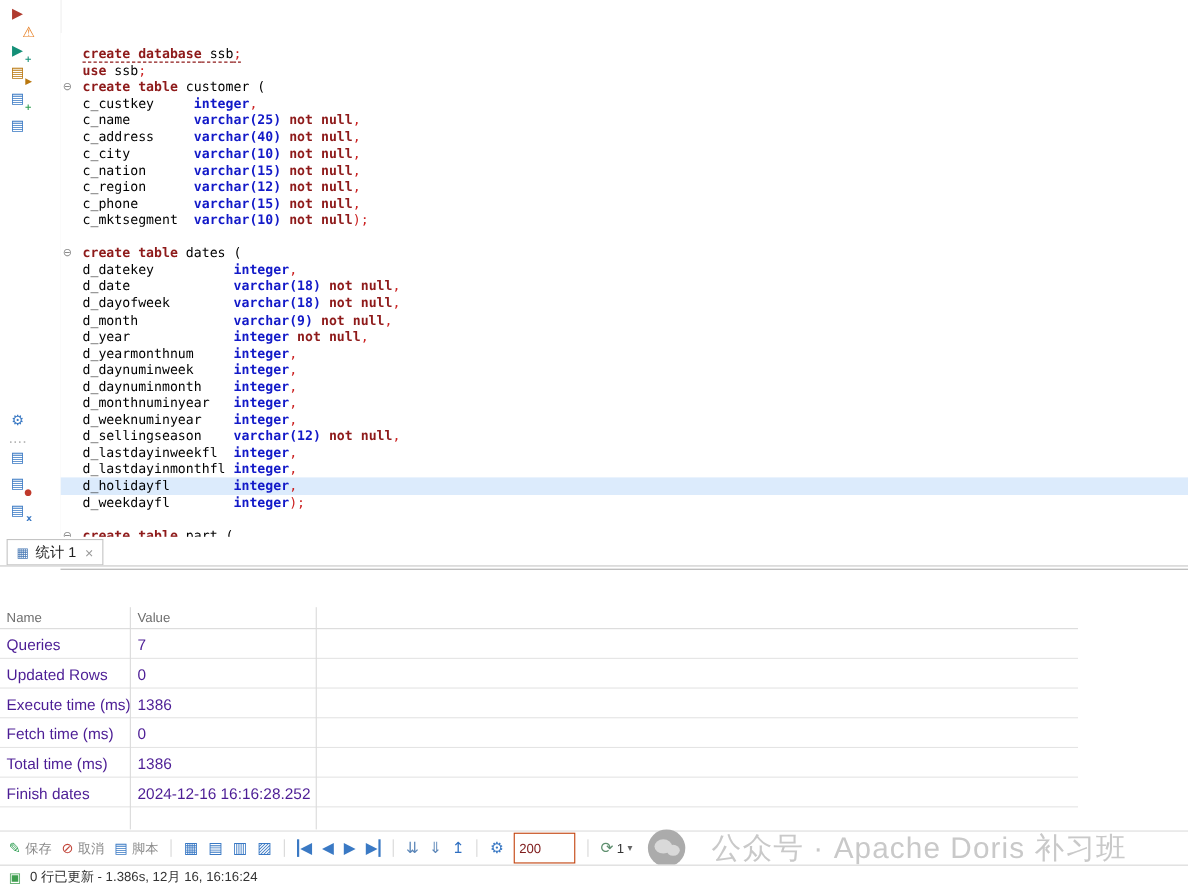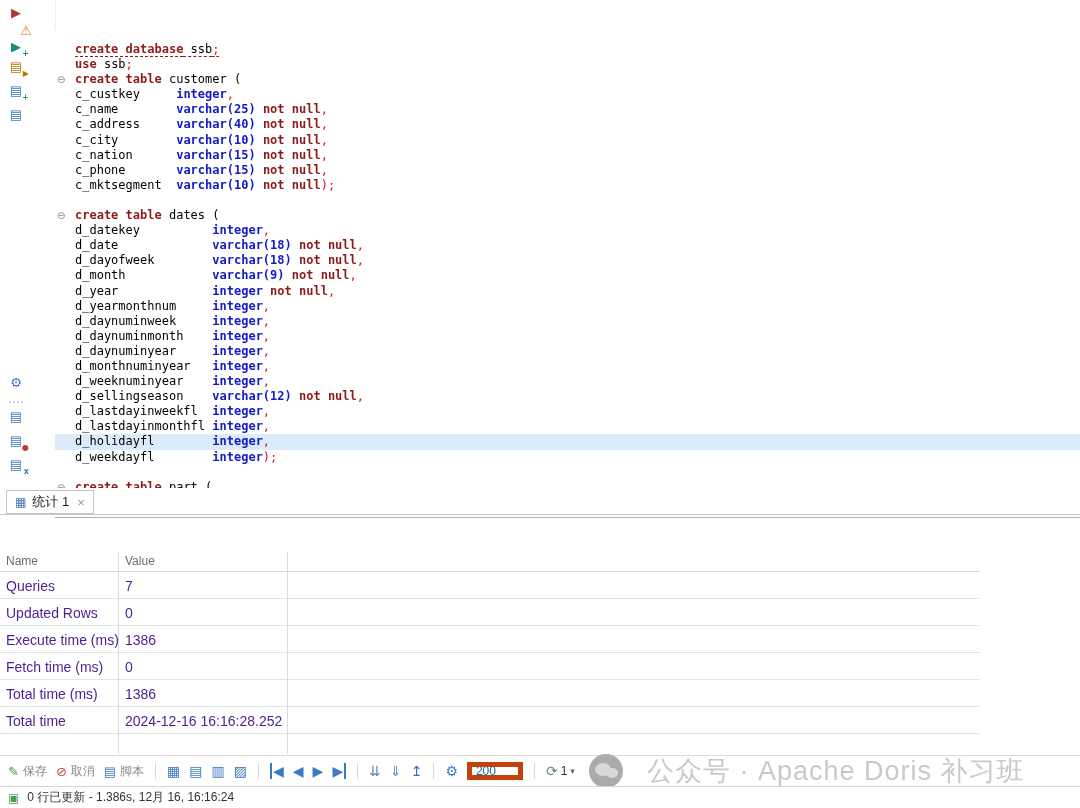--- a/index.html
+++ b/index.html
@@ -51,21 +51,21 @@
   .toolbar{position:absolute;left:0;top:755px;width:1080px;height:31px;box-sizing:border-box;
            border-top:1px solid #dcdcdc;background:#fff;display:flex;align-items:center;padding-left:8px;}
   .tb-items{display:flex;align-items:center;gap:9px;}
   .tb-btn{display:flex;align-items:center;gap:4px;font-size:12px;color:#8a8a8a;cursor:default;}
   .tb-btn em{font-style:normal;}
   .tb-glyph{font-style:normal;font-size:13px;font-family:"DejaVu Sans",sans-serif;}
   .tb-icon{font-size:14px;font-family:"DejaVu Sans",sans-serif;}
   .bar-left{border-left:2px solid;padding-left:1px;}
   .bar-right{border-right:2px solid;padding-right:1px;}
   .tb-sep{width:1px;height:16px;background:#d8d8d8;margin:0 2px;}
-  .tb-input{width:56px;height:18px;border:5px solid #c2410c;font-size:12px;padding:0 4px;color:#0369a1;
+  .tb-input{width:56px;height:28px;border:1px solid #c2410c;font-size:12px;padding:0 4px;color:#7f1d1d;
             font-family:"Liberation Sans",sans-serif;box-sizing:border-box;}
   .tb-refresh{display:flex;align-items:center;gap:3px;font-size:12px;color:#333;}
   .tb-refresh i{font-style:normal;font-size:14px;color:#5e8f6e;font-family:"DejaVu Sans",sans-serif;}
   .tb-refresh b{font-weight:normal;}
   .tb-refresh u{text-decoration:none;font-size:9px;color:#666;}
 
   
   .wm{display:flex;align-items:center;gap:24px;margin-left:14px;}
   .wx-logo{position:relative;width:34px;height:34px;border-radius:50%;background:#ababab;display:inline-block;flex:0 0 auto;}
   .wx-b1{position:absolute;left:6px;top:9px;width:16px;height:13px;border-radius:50%;background:#d9d9d9;}
@@ -100,33 +100,33 @@
   <div class="editor">
     <div>
         <div class="code-line"><span><span class="kw ul">create database</span><span class="id ul"> ssb</span><span class="pu ul">;</span></span></div>
         <div class="code-line"><span><span class="kw">use</span><span class="id"> ssb</span><span class="pu">;</span></span></div>
         <div class="code-line"><span class="fold">⊖</span><span><span class="kw">create table</span><span class="id"> customer (</span></span></div>
         <div class="code-line"><span><span class="id">c_custkey     </span><span class="ty">integer</span><span class="pu">,</span></span></div>
         <div class="code-line"><span><span class="id">c_name        </span><span class="ty">varchar(25)</span><span class="id"> </span><span class="kw">not null</span><span class="pu">,</span></span></div>
         <div class="code-line"><span><span class="id">c_address     </span><span class="ty">varchar(40)</span><span class="id"> </span><span class="kw">not null</span><span class="pu">,</span></span></div>
         <div class="code-line"><span><span class="id">c_city        </span><span class="ty">varchar(10)</span><span class="id"> </span><span class="kw">not null</span><span class="pu">,</span></span></div>
         <div class="code-line"><span><span class="id">c_nation      </span><span class="ty">varchar(15)</span><span class="id"> </span><span class="kw">not null</span><span class="pu">,</span></span></div>
+        <div class="code-line"><span><span class="id">c_region      </span><span class="ty">varchar(12)</span><span class="id"> </span><span class="kw">not null</span><span class="pu">,</span></span></div>
         <div class="code-line"><span><span class="id">c_phone       </span><span class="ty">varchar(15)</span><span class="id"> </span><span class="kw">not null</span><span class="pu">,</span></span></div>
         <div class="code-line"><span><span class="id">c_mktsegment  </span><span class="ty">varchar(10)</span><span class="id"> </span><span class="kw">not null</span><span class="pu">);</span></span></div>
         <div class="code-line"><span></span></div>
         <div class="code-line"><span class="fold">⊖</span><span><span class="kw">create table</span><span class="id"> dates (</span></span></div>
         <div class="code-line"><span><span class="id">d_datekey          </span><span class="ty">integer</span><span class="pu">,</span></span></div>
         <div class="code-line"><span><span class="id">d_date             </span><span class="ty">varchar(18)</span><span class="id"> </span><span class="kw">not null</span><span class="pu">,</span></span></div>
         <div class="code-line"><span><span class="id">d_dayofweek        </span><span class="ty">varchar(18)</span><span class="id"> </span><span class="kw">not null</span><span class="pu">,</span></span></div>
         <div class="code-line"><span><span class="id">d_month            </span><span class="ty">varchar(9)</span><span class="id"> </span><span class="kw">not null</span><span class="pu">,</span></span></div>
         <div class="code-line"><span><span class="id">d_year             </span><span class="ty">integer</span><span class="id"> </span><span class="kw">not null</span><span class="pu">,</span></span></div>
         <div class="code-line"><span><span class="id">d_yearmonthnum     </span><span class="ty">integer</span><span class="pu">,</span></span></div>
         <div class="code-line"><span><span class="id">d_daynuminweek     </span><span class="ty">integer</span><span class="pu">,</span></span></div>
         <div class="code-line"><span><span class="id">d_daynuminmonth    </span><span class="ty">integer</span><span class="pu">,</span></span></div>
-        <div class="code-line"><span><span class="id">d_daynuminyear     </span><span class="ty">integer</span><span class="pu">,</span></span></div>
         <div class="code-line"><span><span class="id">d_monthnuminyear   </span><span class="ty">integer</span><span class="pu">,</span></span></div>
         <div class="code-line"><span><span class="id">d_weeknuminyear    </span><span class="ty">integer</span><span class="pu">,</span></span></div>
         <div class="code-line"><span><span class="id">d_sellingseason    </span><span class="ty">varchar(12)</span><span class="id"> </span><span class="kw">not null</span><span class="pu">,</span></span></div>
         <div class="code-line"><span><span class="id">d_lastdayinweekfl  </span><span class="ty">integer</span><span class="pu">,</span></span></div>
         <div class="code-line"><span><span class="id">d_lastdayinmonthfl </span><span class="ty">integer</span><span class="pu">,</span></span></div>
         <div class="code-line hl"><span><span class="id">d_holidayfl        </span><span class="ty">integer</span><span class="pu">,</span></span></div>
         <div class="code-line"><span><span class="id">d_weekdayfl        </span><span class="ty">integer</span><span class="pu">);</span></span></div>
         <div class="code-line"><span></span></div>
         <div class="code-line"><span class="fold">⊖</span><span><span class="kw">create table</span><span class="id"> part (</span></span></div>
       </div>
@@ -161,21 +161,21 @@
         </div>
         <div class="trow">
           <span class="name">Fetch time (ms)</span>
           <span class="value">0</span>
         </div>
         <div class="trow">
           <span class="name">Total time (ms)</span>
           <span class="value">1386</span>
         </div>
         <div class="trow">
-          <span class="name">Total time</span>
+          <span class="name">Finish dates</span>
           <span class="value">2024-12-16 16:16:28.252</span>
         </div>
       </div>
     <div class="vline v1"></div>
     <div class="vline v2"></div>
   </div>
 
   <div class="toolbar">
     <div class="tb-items">
         <span class="tb-btn">

